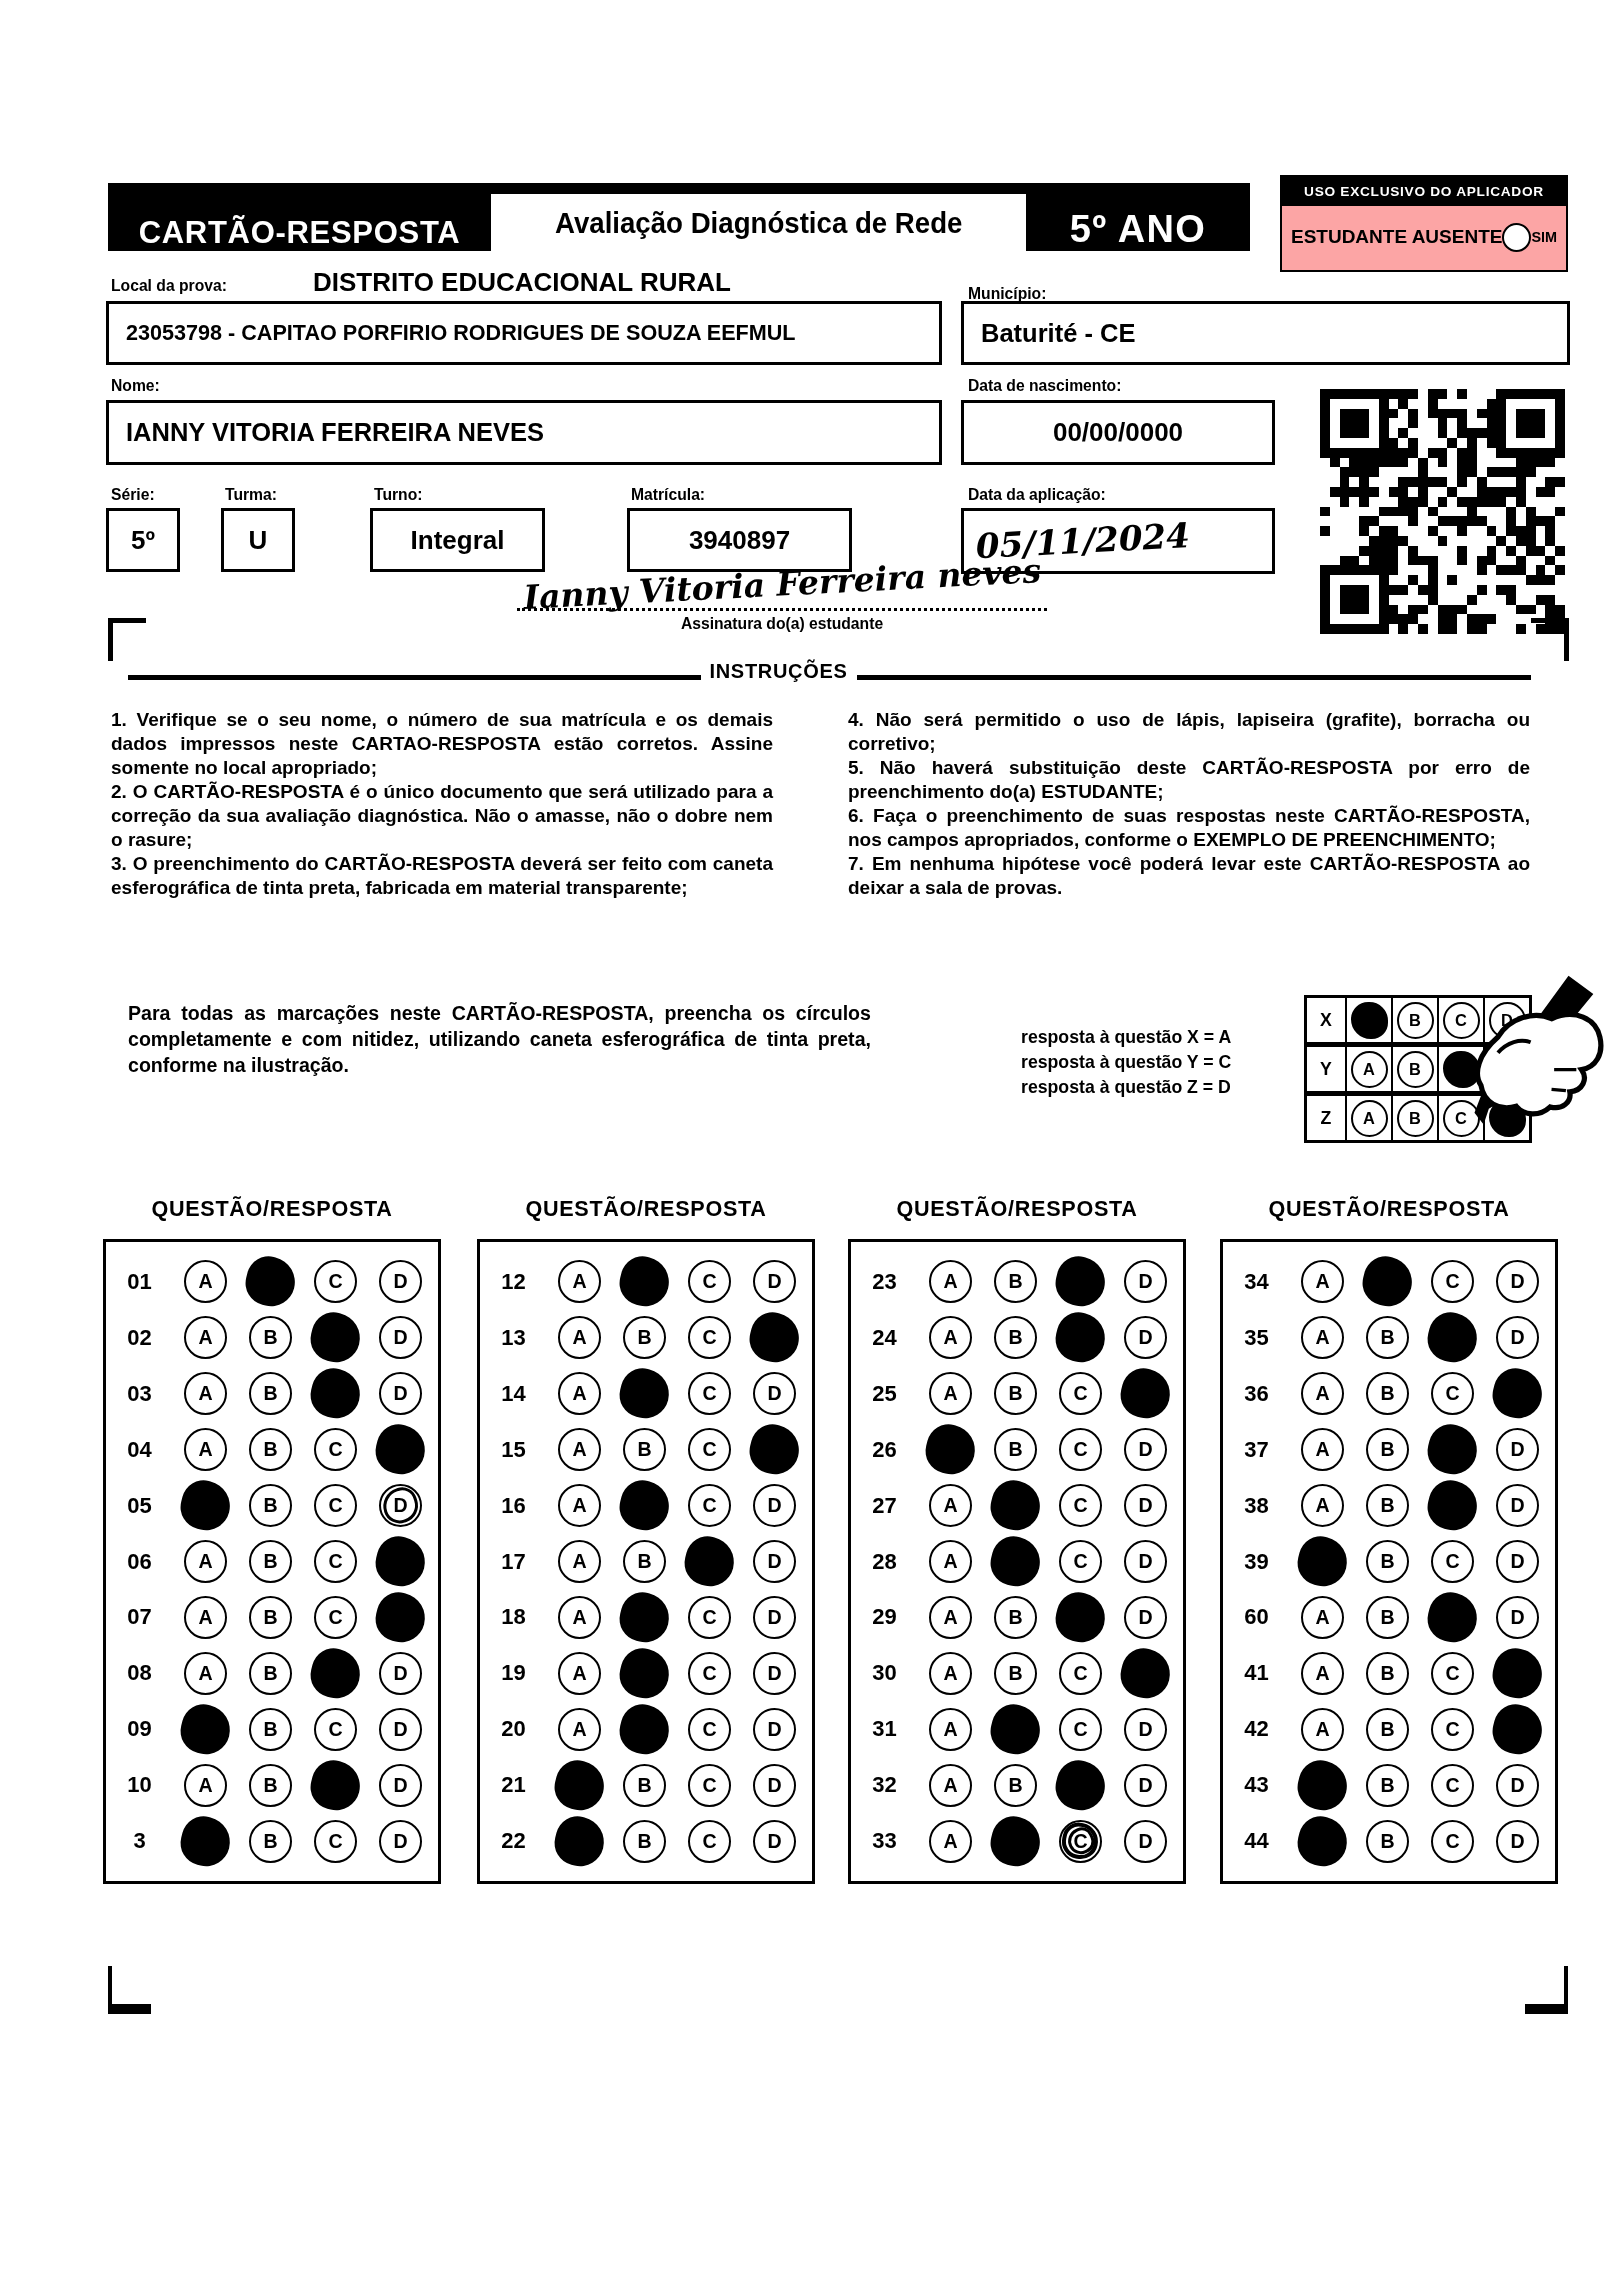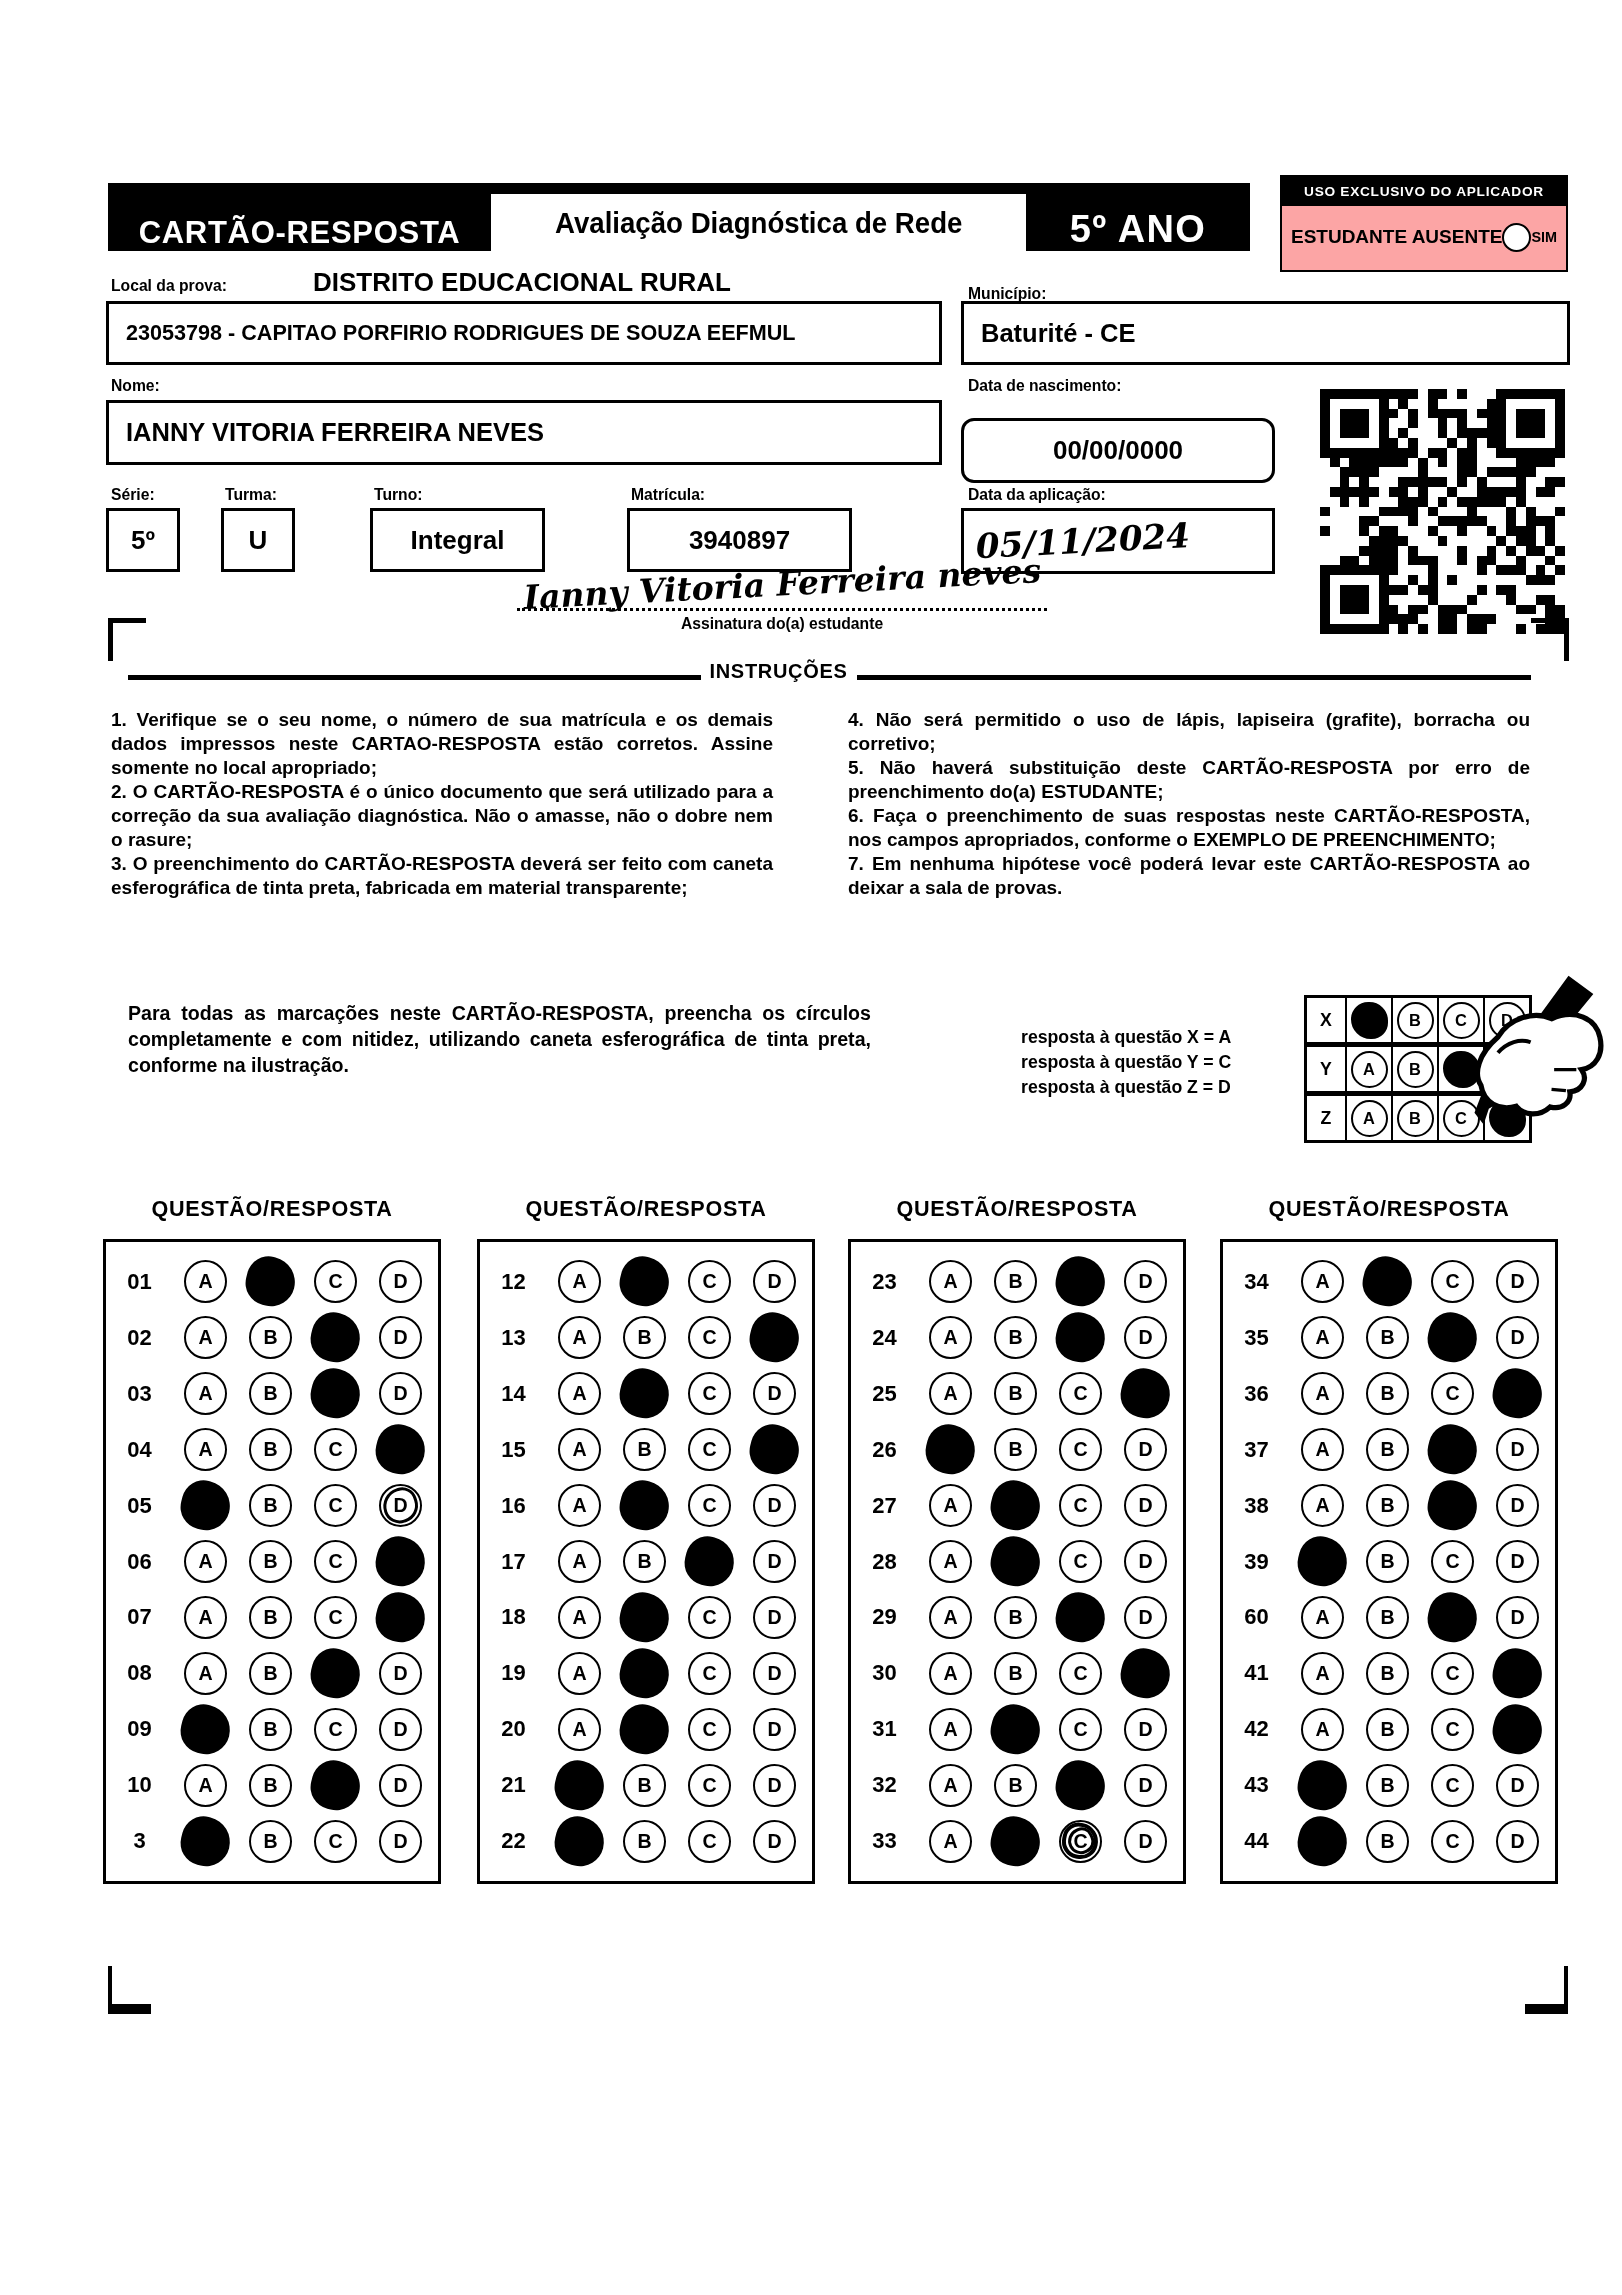--- a/index.html
+++ b/index.html
@@ -109,21 +109,21 @@
 <div class="abs fbox" style="left:961px;top:301px;width:603px;height:58px;">
   <span class="val-big">Baturité - CE</span>
 </div>
 
 <span class="abs lbl" style="left:111px;top:377px;">Nome:</span>
 <span class="abs lbl" style="left:968px;top:377px;">Data de nascimento:</span>
 
 <div class="abs fbox" style="left:106px;top:400px;width:830px;height:59px;">
   <span class="val-big">IANNY VITORIA FERREIRA NEVES</span>
 </div>
-<div class="abs fbox" style="left:961px;top:418px;width:308px;height:59px;border-radius:13px;">
+<div class="abs fbox" style="left:961px;top:400px;width:308px;height:59px;">
   <span class="val-center">00/00/0000</span>
 </div>
 
 <div class="abs qr" id="qr">
     <i class="b"></i>
     <i class="b"></i>
     <i class="b"></i>
     <i class="b"></i>
     <i class="b"></i>
     <i class="b"></i>

